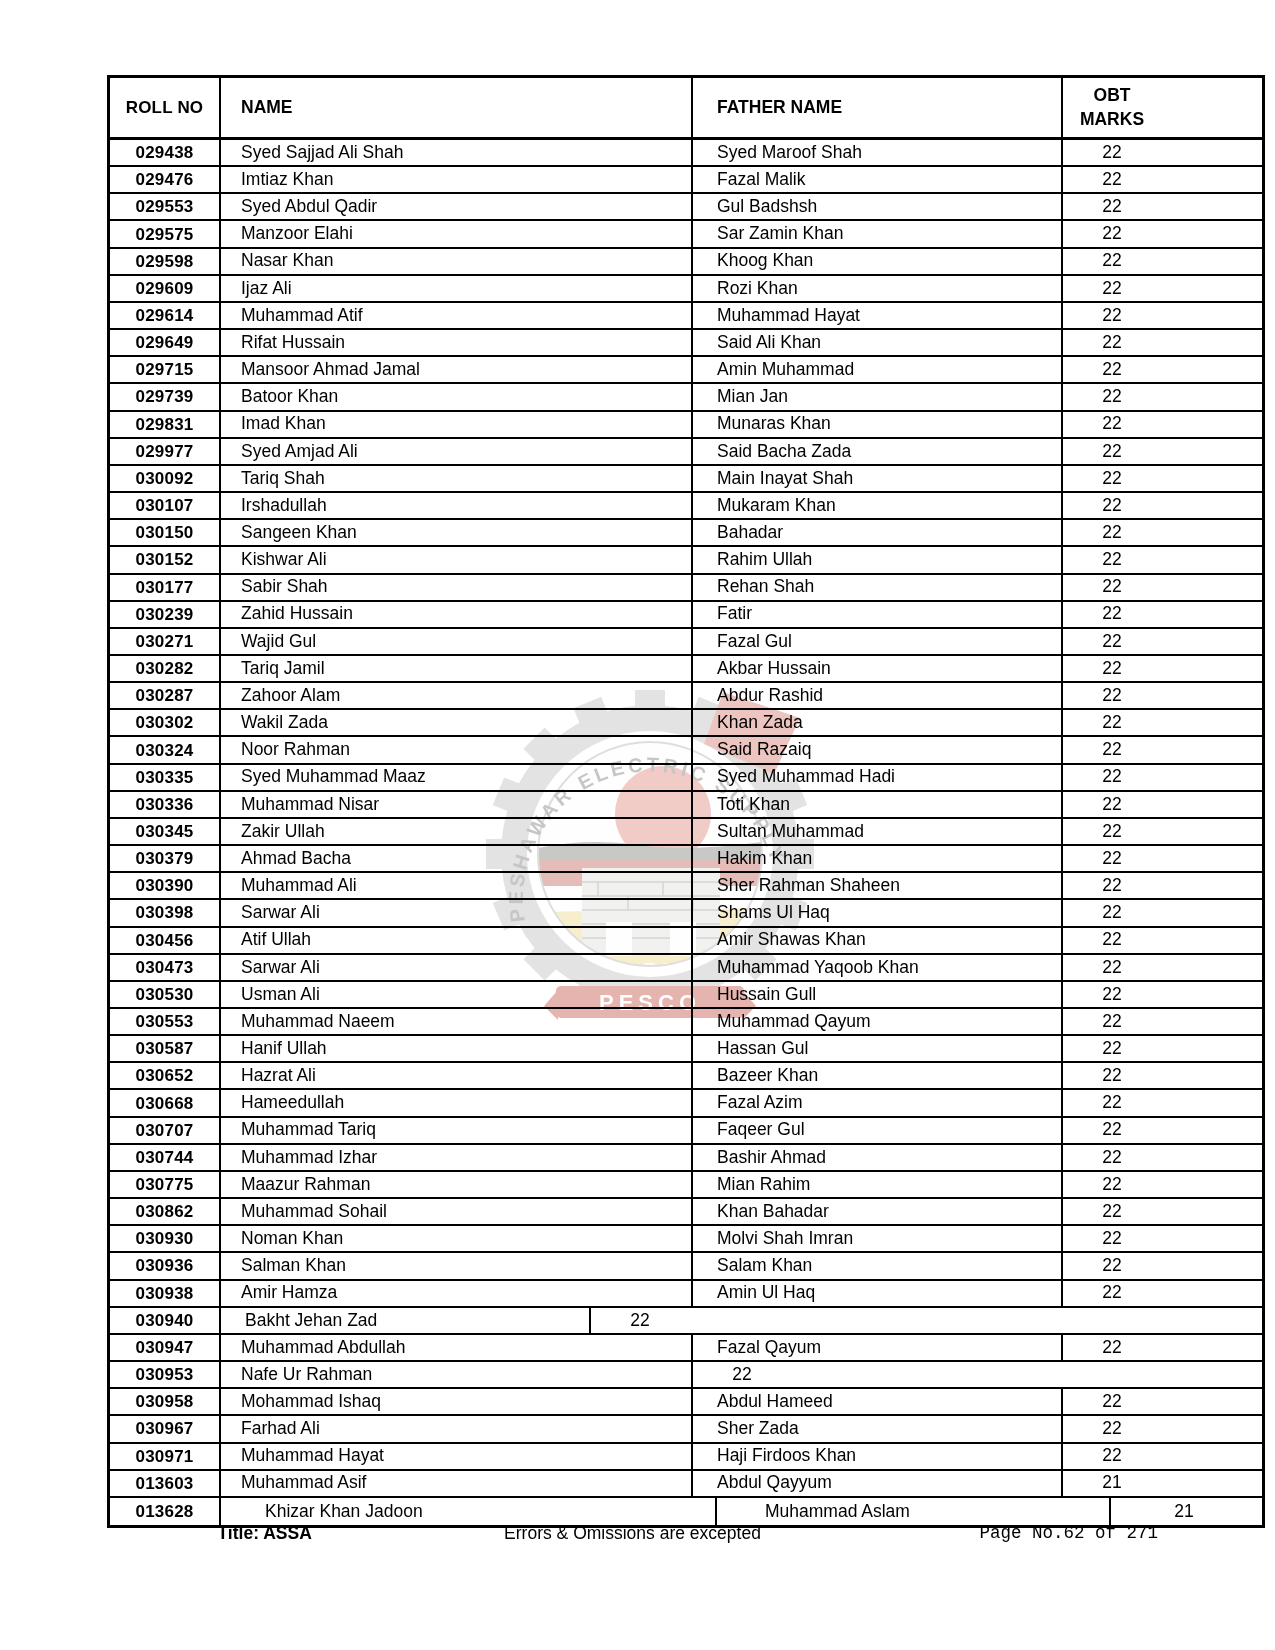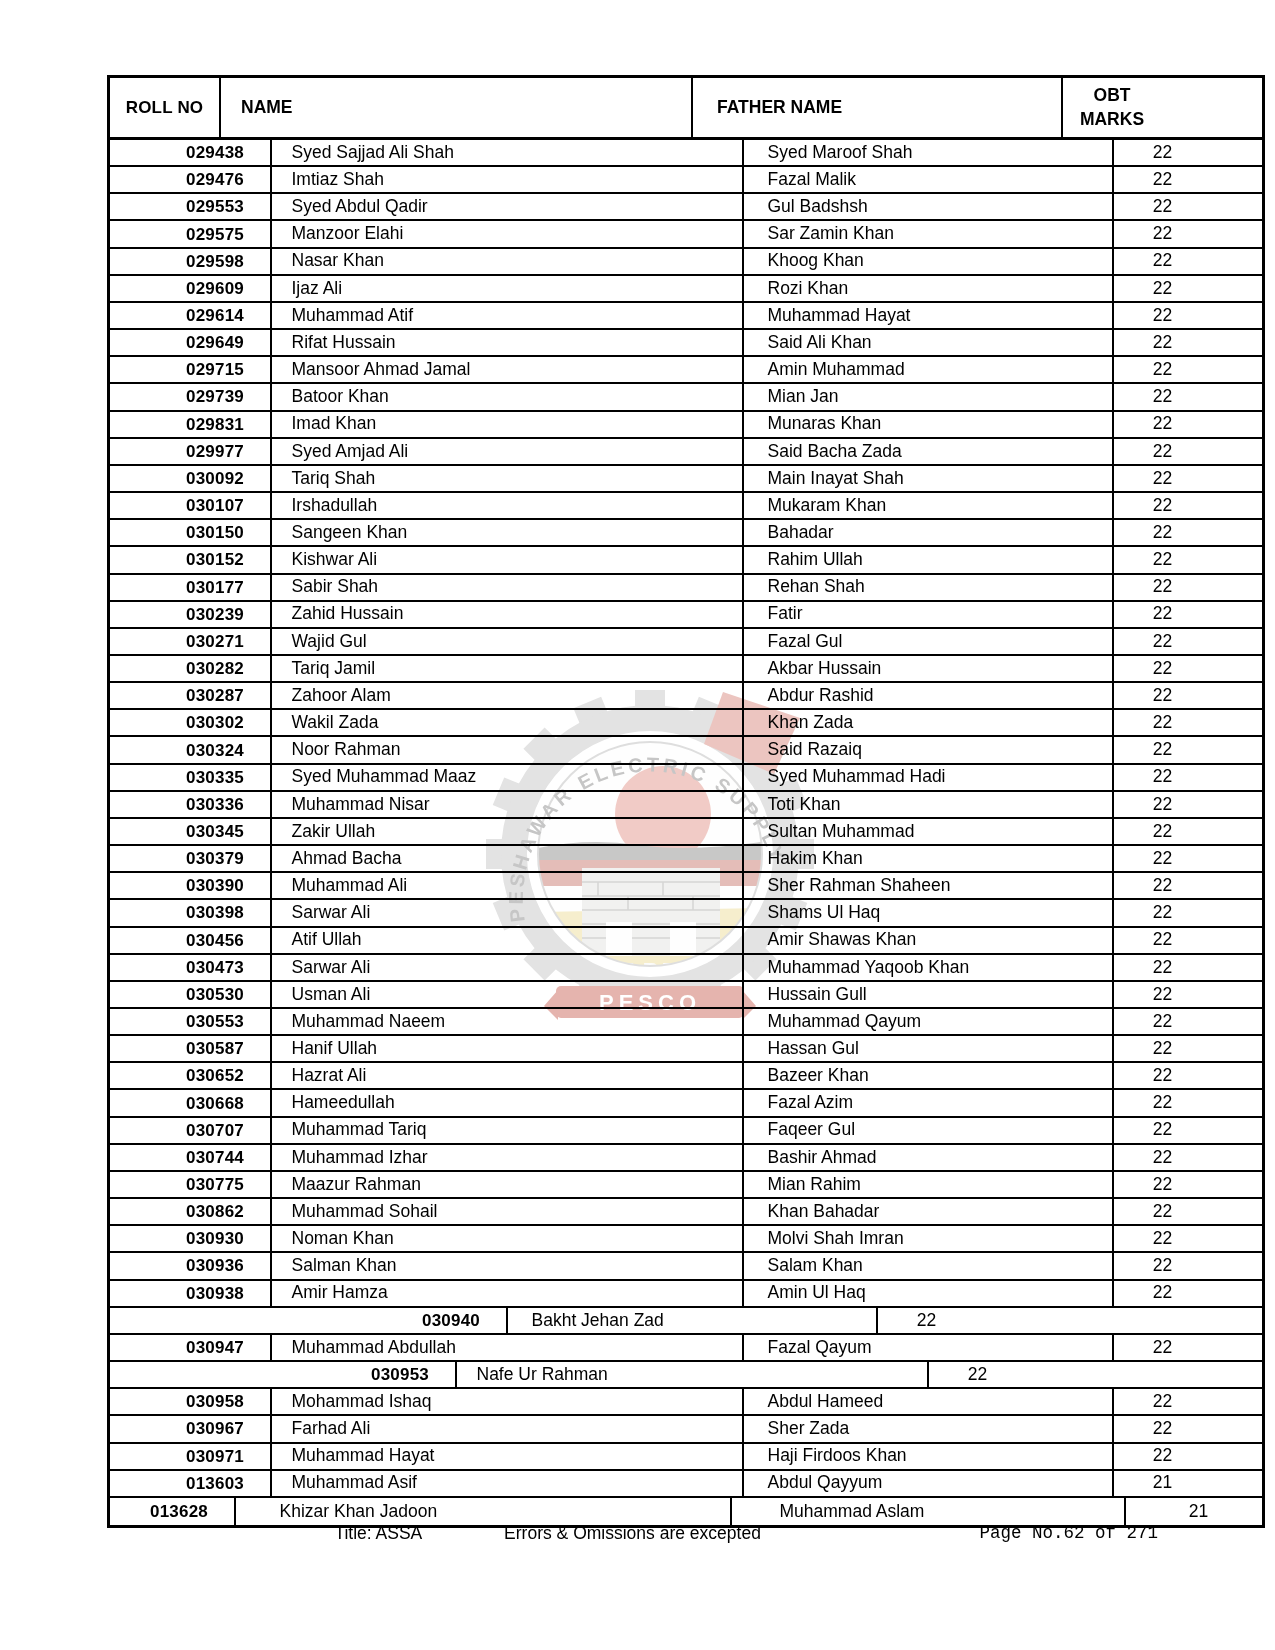--- a/index.html
+++ b/index.html
@@ -6,33 +6,33 @@
   .page {
     position:relative; width:1275px; height:1650px; background:#ffffff;
     font-family:"Liberation Sans", sans-serif; color:#000; overflow:hidden;
   }
   .watermark { position:absolute; left:478px; top:672px; width:344px; height:366px; z-index:0; }
   .tbl {
     position:absolute; left:107px; top:55px; width:1158px;
     border:3px solid #000; box-sizing:border-box; z-index:1; background:transparent;margin-top:20px;
   }
   .thead { display:flex; height:62px; border-bottom:3px solid #000; box-sizing:border-box; font-weight:bold; font-size:17.5px; }
-  .trow  { display:flex; height:27.16px; border-bottom:2.6px solid #000; box-sizing:border-box; font-size:17.5px;justify-content:center; }
+  .trow  { display:flex; height:27.16px; border-bottom:2.6px solid #000; box-sizing:border-box; font-size:17.5px; }
   .trow:last-child { border-bottom:none;gap:24px; }
   .cell { box-sizing:border-box; display:flex; align-items:center; overflow:hidden; white-space:nowrap; line-height:1; }
   .c-roll   { width:111px; border-right:2px solid #000; justify-content:center; font-weight:bold; font-size:17px; letter-spacing:0.2px; }
   .c-name   { width:472px; border-right:2px solid #000; padding-left:20px; }
   .c-father { width:370px; border-right:2px solid #000; padding-left:24px; }
   .c-marks  { width:98px;  justify-content:center;border-radius:25px; }
   .h-marks  { flex-direction:column; justify-content:center; line-height:1.35; }
   .footer {
     position:absolute; left:107px; top:1520px; width:1051px; height:26px;
     display:flex; align-items:center; font-size:17.5px; z-index:1;
   }
-  .footer .f-left   { width:30%; text-align:right; }
+  .footer .f-left   { width:30%; text-align:center;font-weight:bold; }
   .footer .f-center { width:40%; text-align:center; }
   .footer .f-right  { width:30%; text-align:right;font-family:Liberation Mono, monospace; }
 </style>
 </head>
 <body>
 
 <div class="page">
 
   <svg class="watermark" viewBox="0 0 344 366">
     <g opacity="0.5">
@@ -121,21 +121,21 @@
     </div>
     <div id="tbody">
         <div class="trow">
           <div class="cell c-roll">029438</div>
           <div class="cell c-name">Syed Sajjad Ali Shah</div>
           <div class="cell c-father">Syed Maroof Shah</div>
           <div class="cell c-marks">22</div>
         </div>
         <div class="trow">
           <div class="cell c-roll">029476</div>
-          <div class="cell c-name">Imtiaz Shah</div>
+          <div class="cell c-name">Imtiaz Khan</div>
           <div class="cell c-father">Fazal Malik</div>
           <div class="cell c-marks">22</div>
         </div>
         <div class="trow">
           <div class="cell c-roll">029553</div>
           <div class="cell c-name">Syed Abdul Qadir</div>
           <div class="cell c-father">Gul Badshsh</div>
           <div class="cell c-marks">22</div>
         </div>
         <div class="trow">

